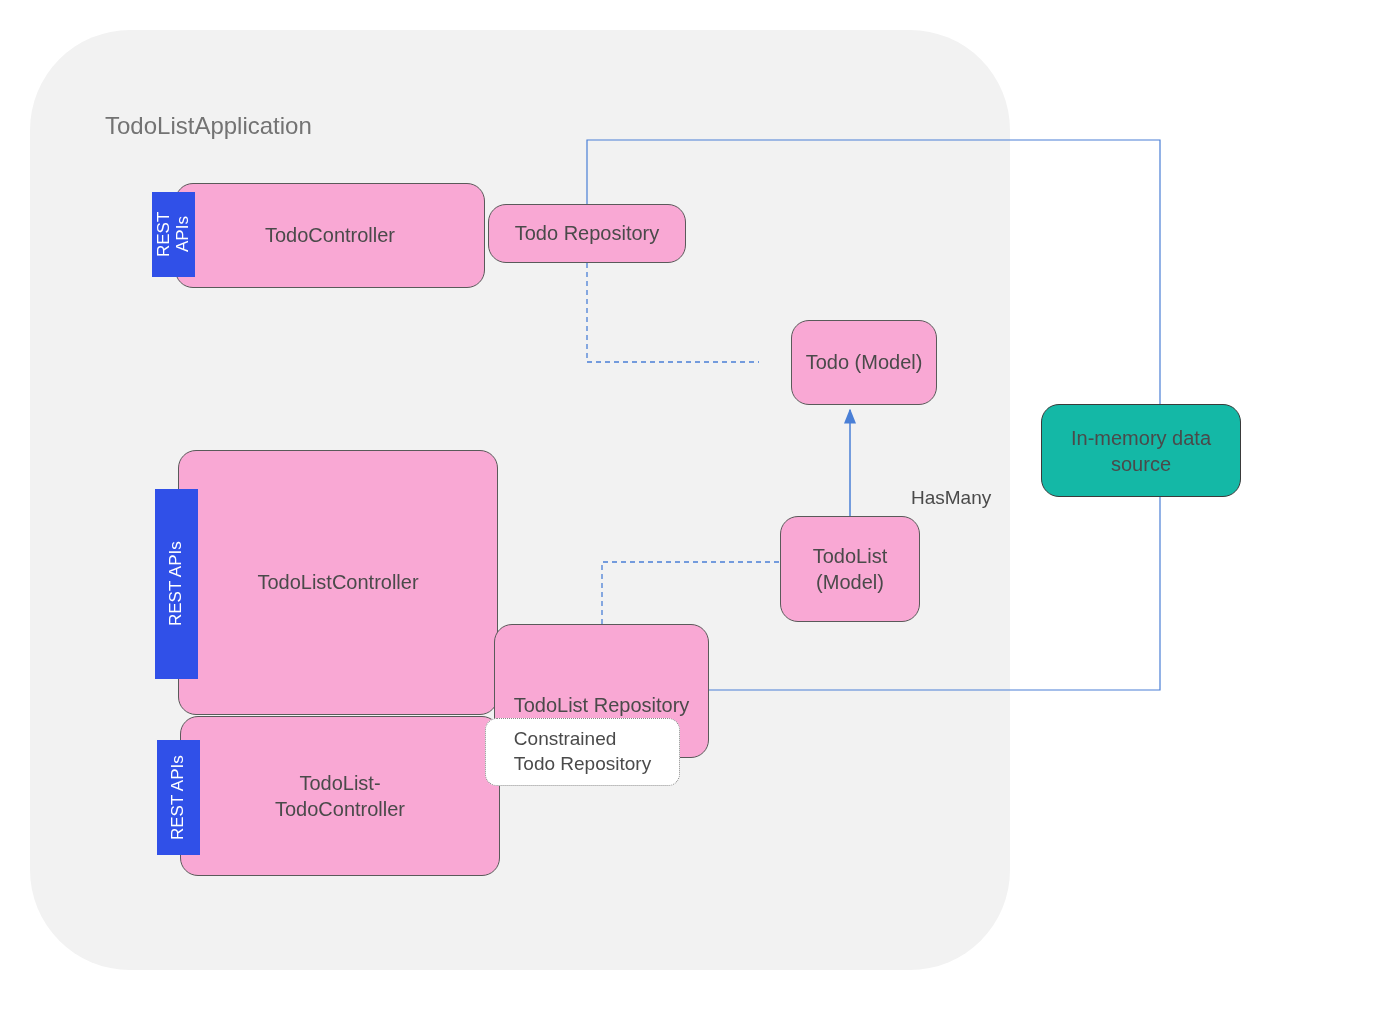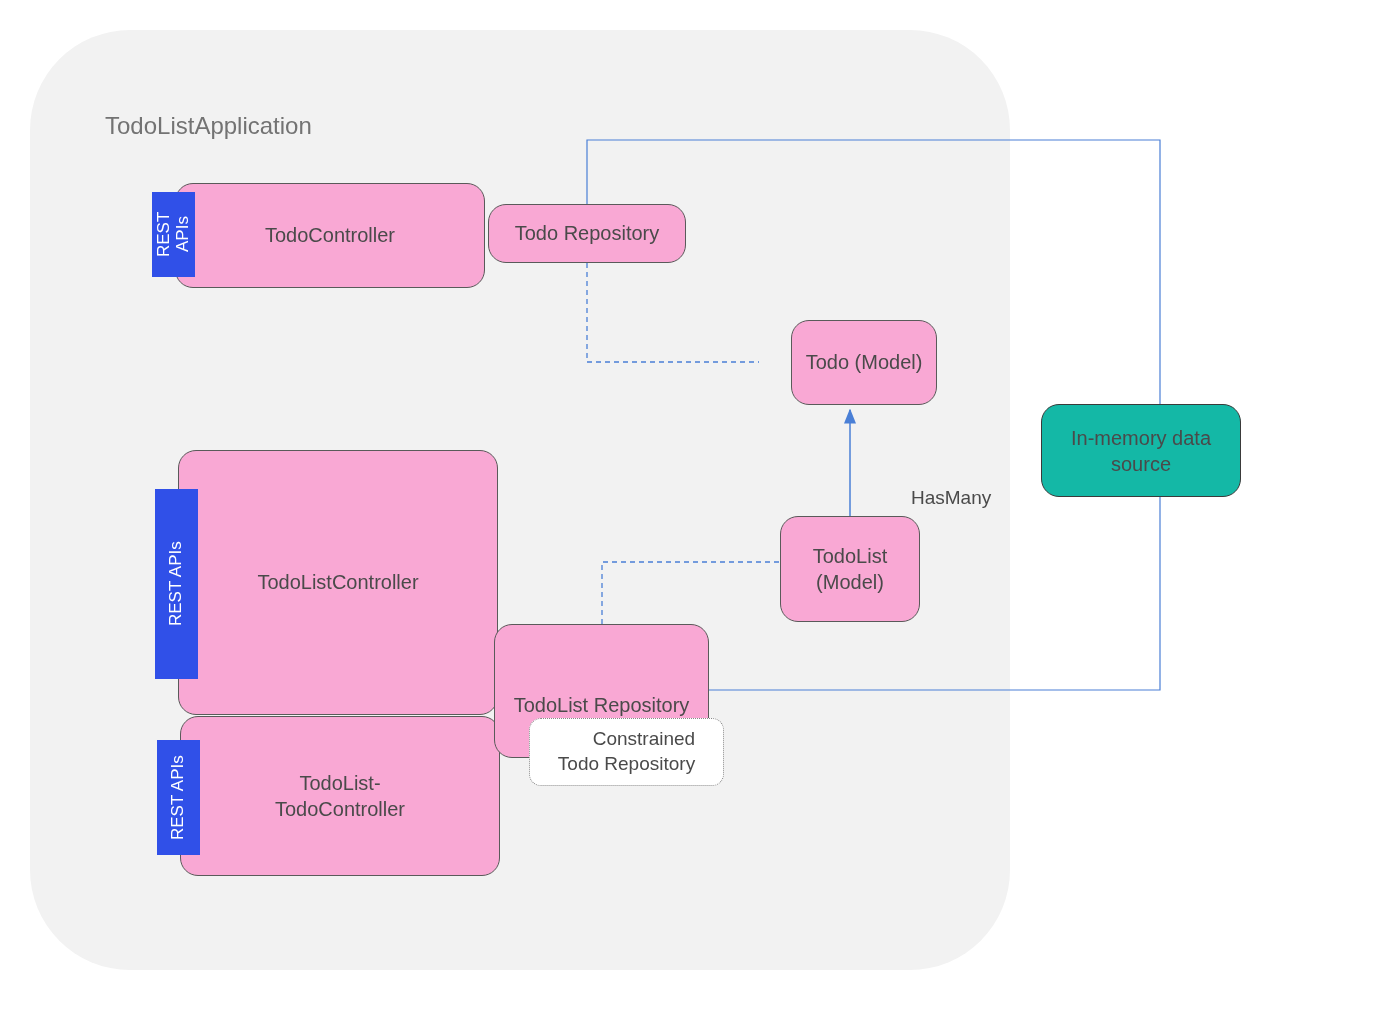--- a/index.html
+++ b/index.html
@@ -62,23 +62,22 @@
     .dotted-box {
       position: absolute;
       background: #ffffff;
       border: 1.5px dotted #888888;
       border-radius: 12px;
       display: flex;
       align-items: center;
       justify-content: center;
       font-size: 19px;
       color: #4a4a4a;
-      text-align: right;
+      text-align: left;
       line-height: 1.3;
-      margin-left: 44px;
     }
     .datasource-box {
       position: absolute;
       background: #14b8a6;
       border: 1.5px solid #3a3a3a;
       border-radius: 18px;
       display: flex;
       align-items: center;
       justify-content: center;
       font-size: 20px;

